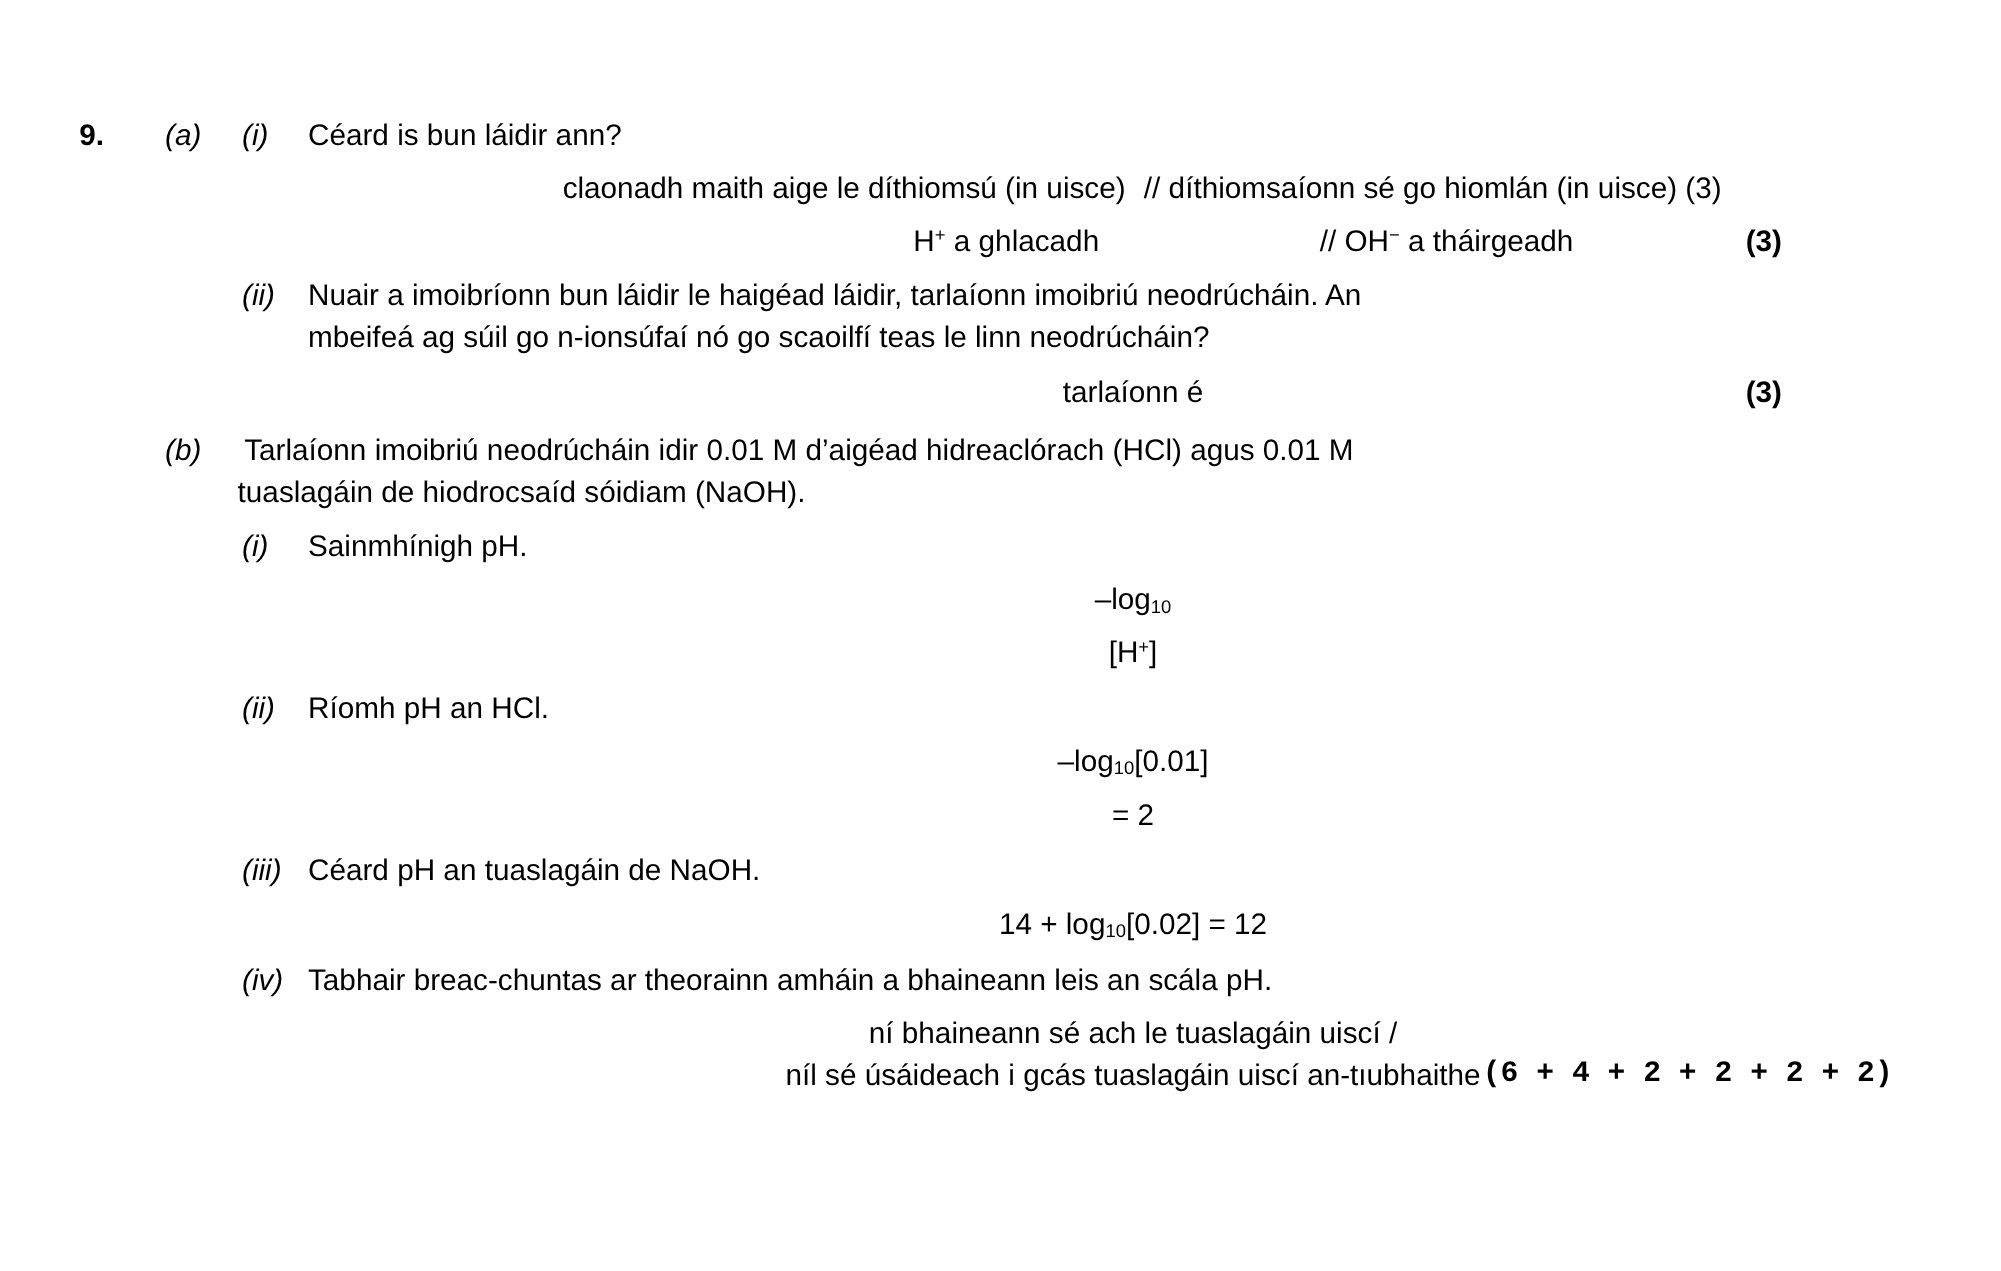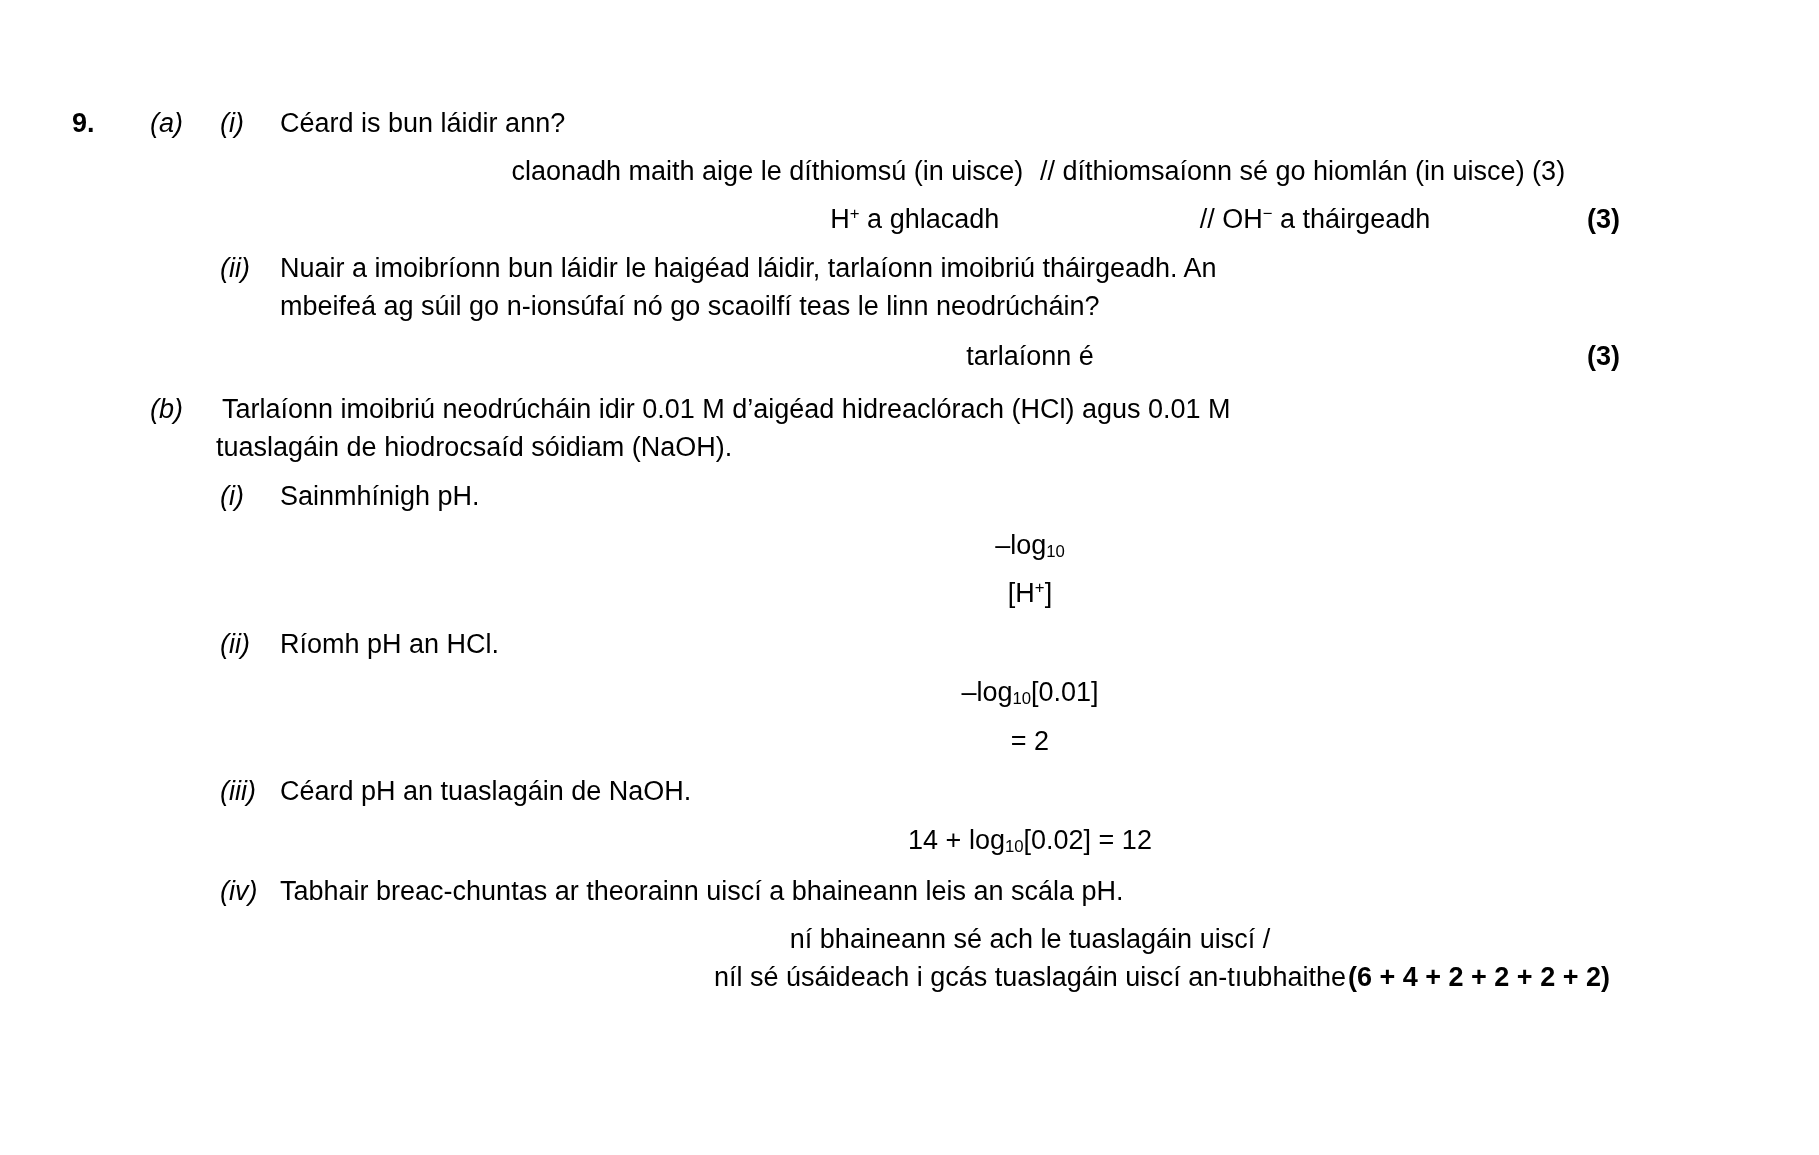--- a/index.html
+++ b/index.html
@@ -116,21 +116,21 @@
 
   <div class="row" style="top:200px;">
     <span class="c-body wide answer">
       <span class="seg-left" style="width:570px;"><span>H</span><sup class="chg">+</sup><span> a ghlacadh</span></span><span class="seg-mid"><span>// OH</span><sup class="chg">−</sup><span> a tháirgeadh</span></span>
     </span>
     <span class="marks" style="left:1587px;">(3)</span>
   </div>
 
   <div class="row" style="top:249px;">
     <span class="c-rom"><em class="it">(ii)</em></span>
-    <span class="c-body wide">Nuair a imoibríonn bun láidir le haigéad láidir, tarlaíonn imoibriú tháirgeadh.  An</span>
+    <span class="c-body wide">Nuair a imoibríonn bun láidir le haigéad láidir, tarlaíonn imoibriú neodrúcháin.  An</span>
   </div>
   <div class="row" style="top:287px;">
     <span class="c-body wide">mbeifeá ag súil go n-ionsúfaí nó go scaoilfí teas le linn neodrúcháin?</span>
   </div>
 
   <div class="row" style="top:337px;">
     <span class="c-body wide answer">tarlaíonn é</span>
     <span class="marks" style="left:1587px;">(3)</span>
   </div>
 
@@ -167,23 +167,23 @@
   <div class="row" style="top:772px;">
     <span class="c-rom"><em class="it">(iii)</em></span>
     <span class="c-body wide">Céard pH an tuaslagáin de NaOH.</span>
   </div>
   <div class="row" style="top:821px;">
     <span class="c-body wide answer"><span>14 + log</span><sub class="sb">10</sub><span>[0.02] = 12</span></span>
   </div>
 
   <div class="row" style="top:872px;">
     <span class="c-rom"><em class="it">(iv)</em></span>
-    <span class="c-body wide">Tabhair breac-chuntas ar theorainn uiscí a bhaineann leis an scála pH.</span>
+    <span class="c-body wide">Tabhair breac-chuntas ar theorainn amháin a bhaineann leis an scála pH.</span>
   </div>
   <div class="row" style="top:920px;">
     <span class="c-body wide answer">ní bhaineann sé ach le tuaslagáin uiscí /</span>
   </div>
   <div class="row" style="top:958px;">
     <span class="c-body wide answer">níl sé úsáideach i gcás tuaslagáin uiscí an-tıubhaithe</span>
-    <span class="marks" style="left:1348px;">(6 + 4 + 2 + 2 + 2 + 2)</span>
+    <span class="marks" style="left:1348px;font-family:Liberation Mono, monospace;">(6 + 4 + 2 + 2 + 2 + 2)</span>
   </div>
 
 </div>
 
 </body></html>

